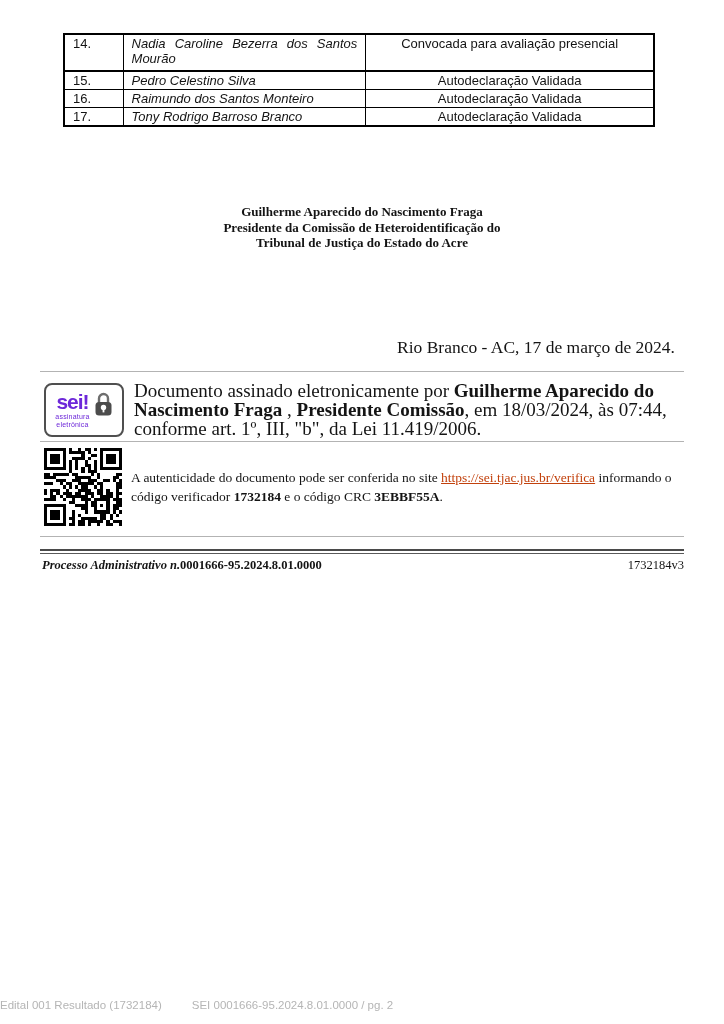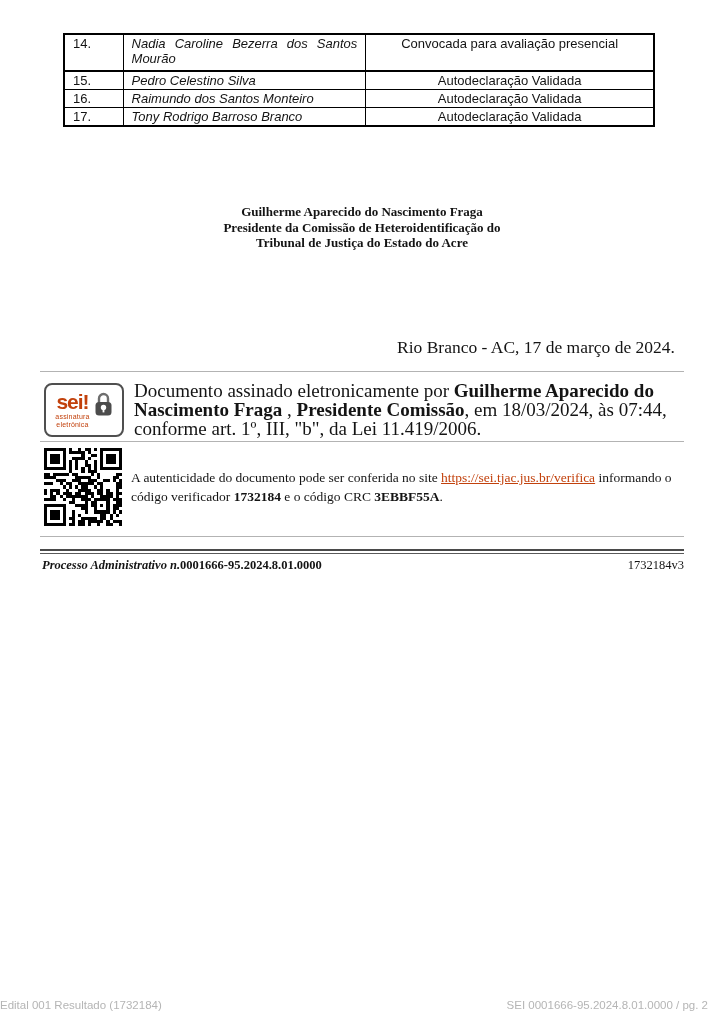--- a/index.html
+++ b/index.html
@@ -43,21 +43,21 @@
   .divider{position:absolute;left:40px;width:644px;height:0;border-top:1px solid #b3b3b3;}
   .d1{top:371px;} .d2{top:441px;} .d3{top:536px;}
 
   
   .sei-row{position:absolute;left:44px;top:381px;width:636px;
            display:flex;align-items:center;gap:10px;}
   .sei-box{
     flex:none;width:80px;height:54px;box-sizing:border-box;
     border:2px solid #4f4f4f;border-radius:8px;
     display:flex;align-items:center;justify-content:center;gap:4px;
-    font-family:"Liberation Sans", sans-serif;color:#c2410c;
+    font-family:"Liberation Sans", sans-serif;color:#6d28d9;
   }
   .sei-left{display:flex;flex-direction:column;align-items:center;line-height:1;}
   .sei-brand{font-weight:bold;font-size:21px;letter-spacing:-1px;}
   .sei-sub{font-size:7px;letter-spacing:.2px;margin-top:1px;}
   .padlock{margin-top:-10px;}
   .sig-text{flex:1;margin:0;font-size:19px;line-height:19px;}
   .b{font-weight:bold;}
 
   
   .qr-row{position:absolute;left:44px;top:448px;width:636px;
@@ -69,22 +69,22 @@
   
   .double-rule{position:absolute;left:40px;top:549px;width:644px;height:2px;
                border-top:2px solid #4a4a4a;border-bottom:1px solid #5a5a5a;}
   .process-footer{position:absolute;left:42px;top:558px;width:642px;
                   display:flex;justify-content:space-between;font-size:12.5px;}
   .proc-label{font-style:italic;font-weight:bold;}
   .proc-number{font-weight:bold;}
   .doc-version{font-weight:normal;}
 
   
-  .page-footer{position:absolute;left:0;right:16px;top:999px;
-               display:flex;justify-content:space-between;gap:30px;
+  .page-footer{position:absolute;left:0;right:0;top:999px;
+               display:flex;justify-content:flex-start;gap:30px;
                font-family:"Liberation Sans", sans-serif;
                font-size:11.5px;color:#b5b5b5;}
 </style>
 </head>
 <body>
 
 <div class="page">
 
   <table class="results-table">
     <tbody>

